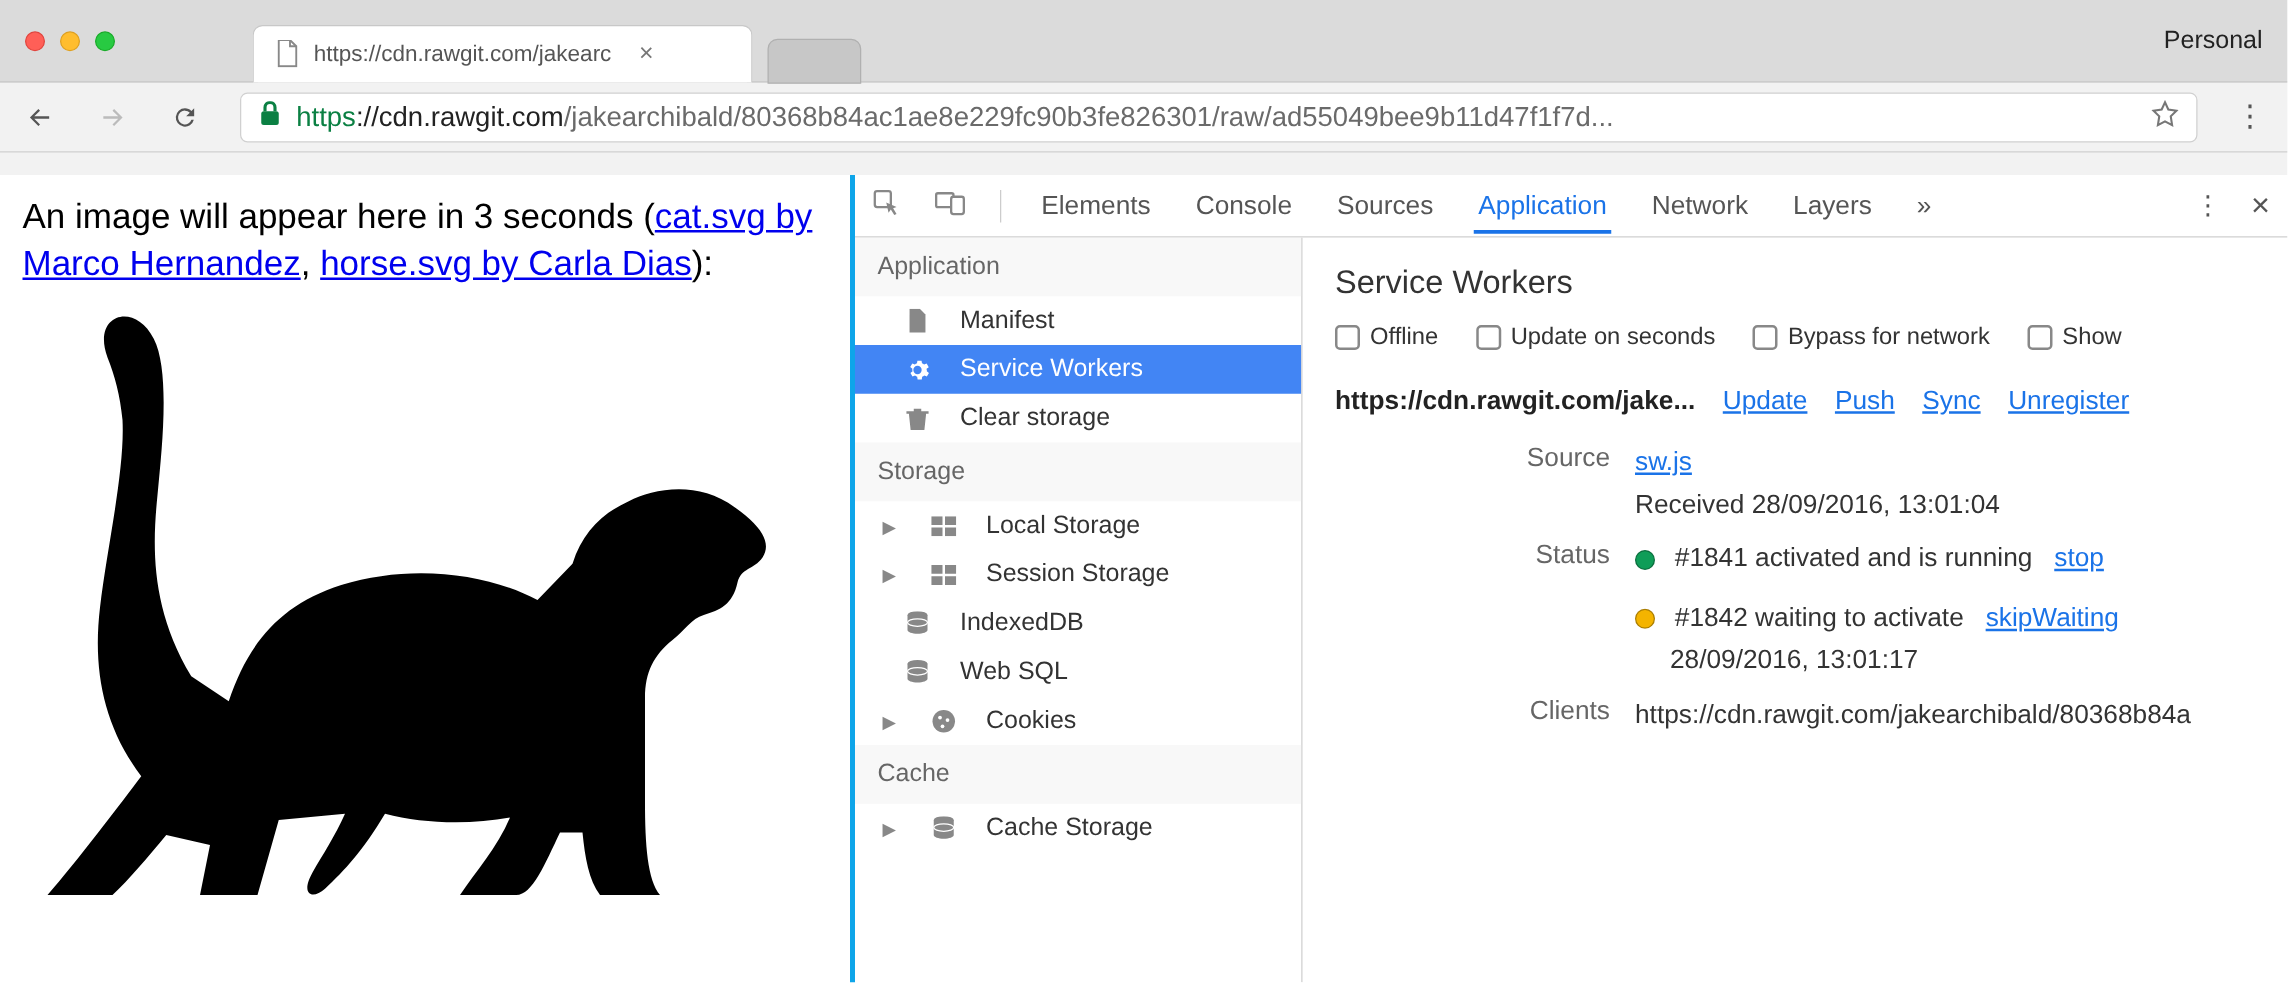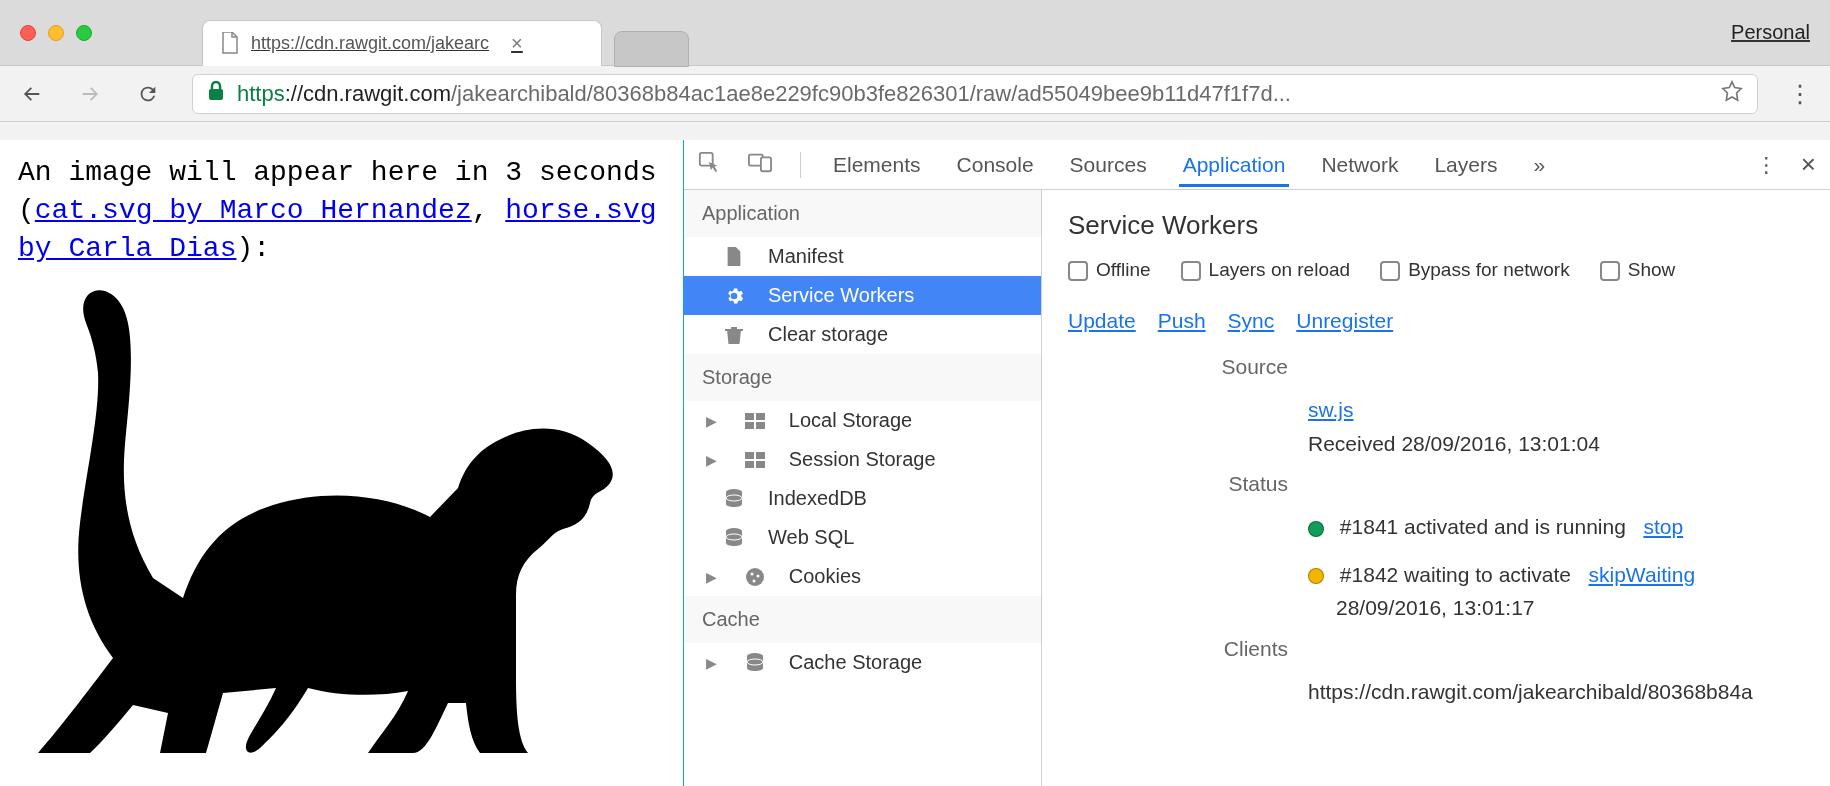--- a/index.html
+++ b/index.html
@@ -1,20 +1,20 @@
 <!DOCTYPE html>
 <html><head>
 <meta charset="utf-8">
 <style>
 * { margin: 0; padding: 0; box-sizing: border-box; }
 body { font-family: -apple-system, BlinkMacSystemFont, "Helvetica Neue", Arial, sans-serif; font-size: 16px; color: #333; background: #fff; width: 1830px; height: 786px; overflow: hidden; }
 
 
 .browser-chrome { height: 140px; background: #f2f2f2; }
-.window-controls { display: flex; align-items: center; height: 66px; padding: 0 20px; background: #dbdbdb; border-bottom: 1px solid #c8c8c8; position: relative; text-decoration: underline; }
+.window-controls { display: flex; align-items: center; height: 66px; padding: 0 20px; background: #dbdbdb; border-bottom: 1px solid #c8c8c8; position: relative; }
 .traffic-lights { display: flex; gap: 12px; }
 .traffic-light { width: 16px; height: 16px; border-radius: 50%; }
 .tl-close { background: #ff5f57; border: 1px solid #e0453e; }
 .tl-min { background: #ffbd2e; border: 1px solid #dea021; }
 .tl-max { background: #28ca42; border: 1px solid #1aab29; }
 .tab { background: #fff; height: 46px; margin-left: 110px; border-radius: 8px 8px 0 0; display: flex; align-items: center; padding: 0 14px 0 18px; gap: 10px; position: relative; top: 10px; font-size: 18px; color: #555; min-width: 400px; border: 1px solid #c8c8c8; border-bottom: none; }
 .tab-icon { width: 20px; height: 20px; display: inline-flex; align-items: center; }
 .tab-close { margin-left: 12px; color: #777; font-size: 20px; cursor: pointer; }
 .profile { margin-left: auto; font-size: 20px; color: #222; }
 .blank-tab { width: 75px; height: 36px; background: #c7c7c7; border-radius: 8px 8px 0 0; margin-left: 12px; position: relative; top: 16px; border: 1px solid #b0b0b0; }
@@ -25,21 +25,21 @@
 .omnibox { flex: 1; display: flex; align-items: center; gap: 12px; height: 40px; border: 1px solid #d0d0d0; border-radius: 6px; padding: 0 14px; font-size: 22px; }
 .lock-icon { color: #0b8043; }
 .url-scheme { color: #0b8043; }
 .url-host { color: #222; }
 .url-path { color: #6a6a6a; }
 .star-icon { color: #777; }
 .menu-dots { color: #555; font-size: 24px; }
 
 
 .content { display: flex; height: calc(786px - 140px); }
-.page { width: 684px; padding: 14px 18px; font-family: Liberation Mono, monospace; font-size: 28px; color: #000; line-height: 1.35; border-right: 1px solid #0ea5e9; }
+.page { width: 684px; padding: 14px 18px; font-family: Liberation Sans, sans-serif; font-size: 28px; color: #000; line-height: 1.35; border-right: 4px solid #0ea5e9; }
 .page a { color: #0000ee; text-decoration: underline; }
 .cat-svg { width: 600px; height: 480px; margin-top: 6px; }
 
 
 .devtools { flex: 1; display: flex; flex-direction: column; background: #fff; }
 .dt-tabs { display: flex; align-items: center; height: 50px; border-bottom: 1px solid #d0d0d0; padding: 0 14px; gap: 28px; font-size: 21px; color: #555; }
 .dt-tabs .tool-icon { color: #888; }
 .dt-tabs .divider { width: 1px; height: 26px; background: #ccc; }
 .dt-tab { cursor: pointer; padding: 10px 4px; }
 .dt-tab.active { color: #1a73e8; border-bottom: 3px solid #1a73e8; padding-bottom: 7px; }
@@ -60,21 +60,21 @@
 .checkbox-row { display: flex; align-items: center; gap: 30px; font-size: 19px; color: #333; margin-bottom: 28px; flex-wrap: nowrap; }
 .checkbox { width: 20px; height: 20px; border: 2px solid #888; border-radius: 4px; display: inline-block; vertical-align: middle; margin-right: 8px; }
 
 .sw-scope-row { display: flex; align-items: baseline; gap: 22px; margin-bottom: 20px; font-size: 21px; }
 .sw-scope { font-weight: bold; color: #222; }
 .sw-actions { display: flex; gap: 22px; }
 .sw-link { color: #1a73e8; text-decoration: underline; cursor: pointer; }
 
 .sw-table { display: grid; grid-template-columns: 220px 1fr; row-gap: 10px; column-gap: 20px; font-size: 21px; align-items: start; }
 .sw-label { text-align: right; color: #666; padding-top: 2px; }
-.sw-value { color: #333; line-height: 1.6; margin-top: 40px; }
+.sw-value { color: #333; line-height: 1.6; }
 .sw-value a { color: #1a73e8; text-decoration: underline; }
 .status-dot { width: 16px; height: 16px; border-radius: 50%; display: inline-block; vertical-align: middle; margin-right: 10px; border: 1px solid rgba(0,0,0,0.3); }
 .dot-green { background: #0f9d58; }
 .dot-orange { background: #f4b400; }
 
 .cat-path { fill: #000; }
 
 svg { flex-shrink: 0; }
 </style>
 </head>
@@ -275,26 +275,27 @@
               </svg>
             </span>
           <span>Cache Storage</span>
         </div>
       </div>
 
       <div class="dt-main">
         <div class="dt-heading">Service Workers</div>
         <div class="checkbox-row">
           <label><span class="checkbox"></span><span>Offline</span></label>
-          <label><span class="checkbox"></span><span>Layers on reload</span></label>
+          <label><span class="checkbox"></span><span>Update on seconds</span></label>
           <label><span class="checkbox"></span><span>Bypass for network</span></label>
           <label><span class="checkbox"></span><span>Show</span></label>
         </div>
 
         <div class="sw-scope-row">
+          <span class="sw-scope">https://cdn.rawgit.com/jake...</span>
           <div class="sw-actions">
             <a class="sw-link">Update</a>
             <a class="sw-link">Push</a>
             <a class="sw-link">Sync</a>
             <a class="sw-link">Unregister</a>
           </div>
         </div>
 
         <div class="sw-table">
           <div class="sw-label">Source</div>

